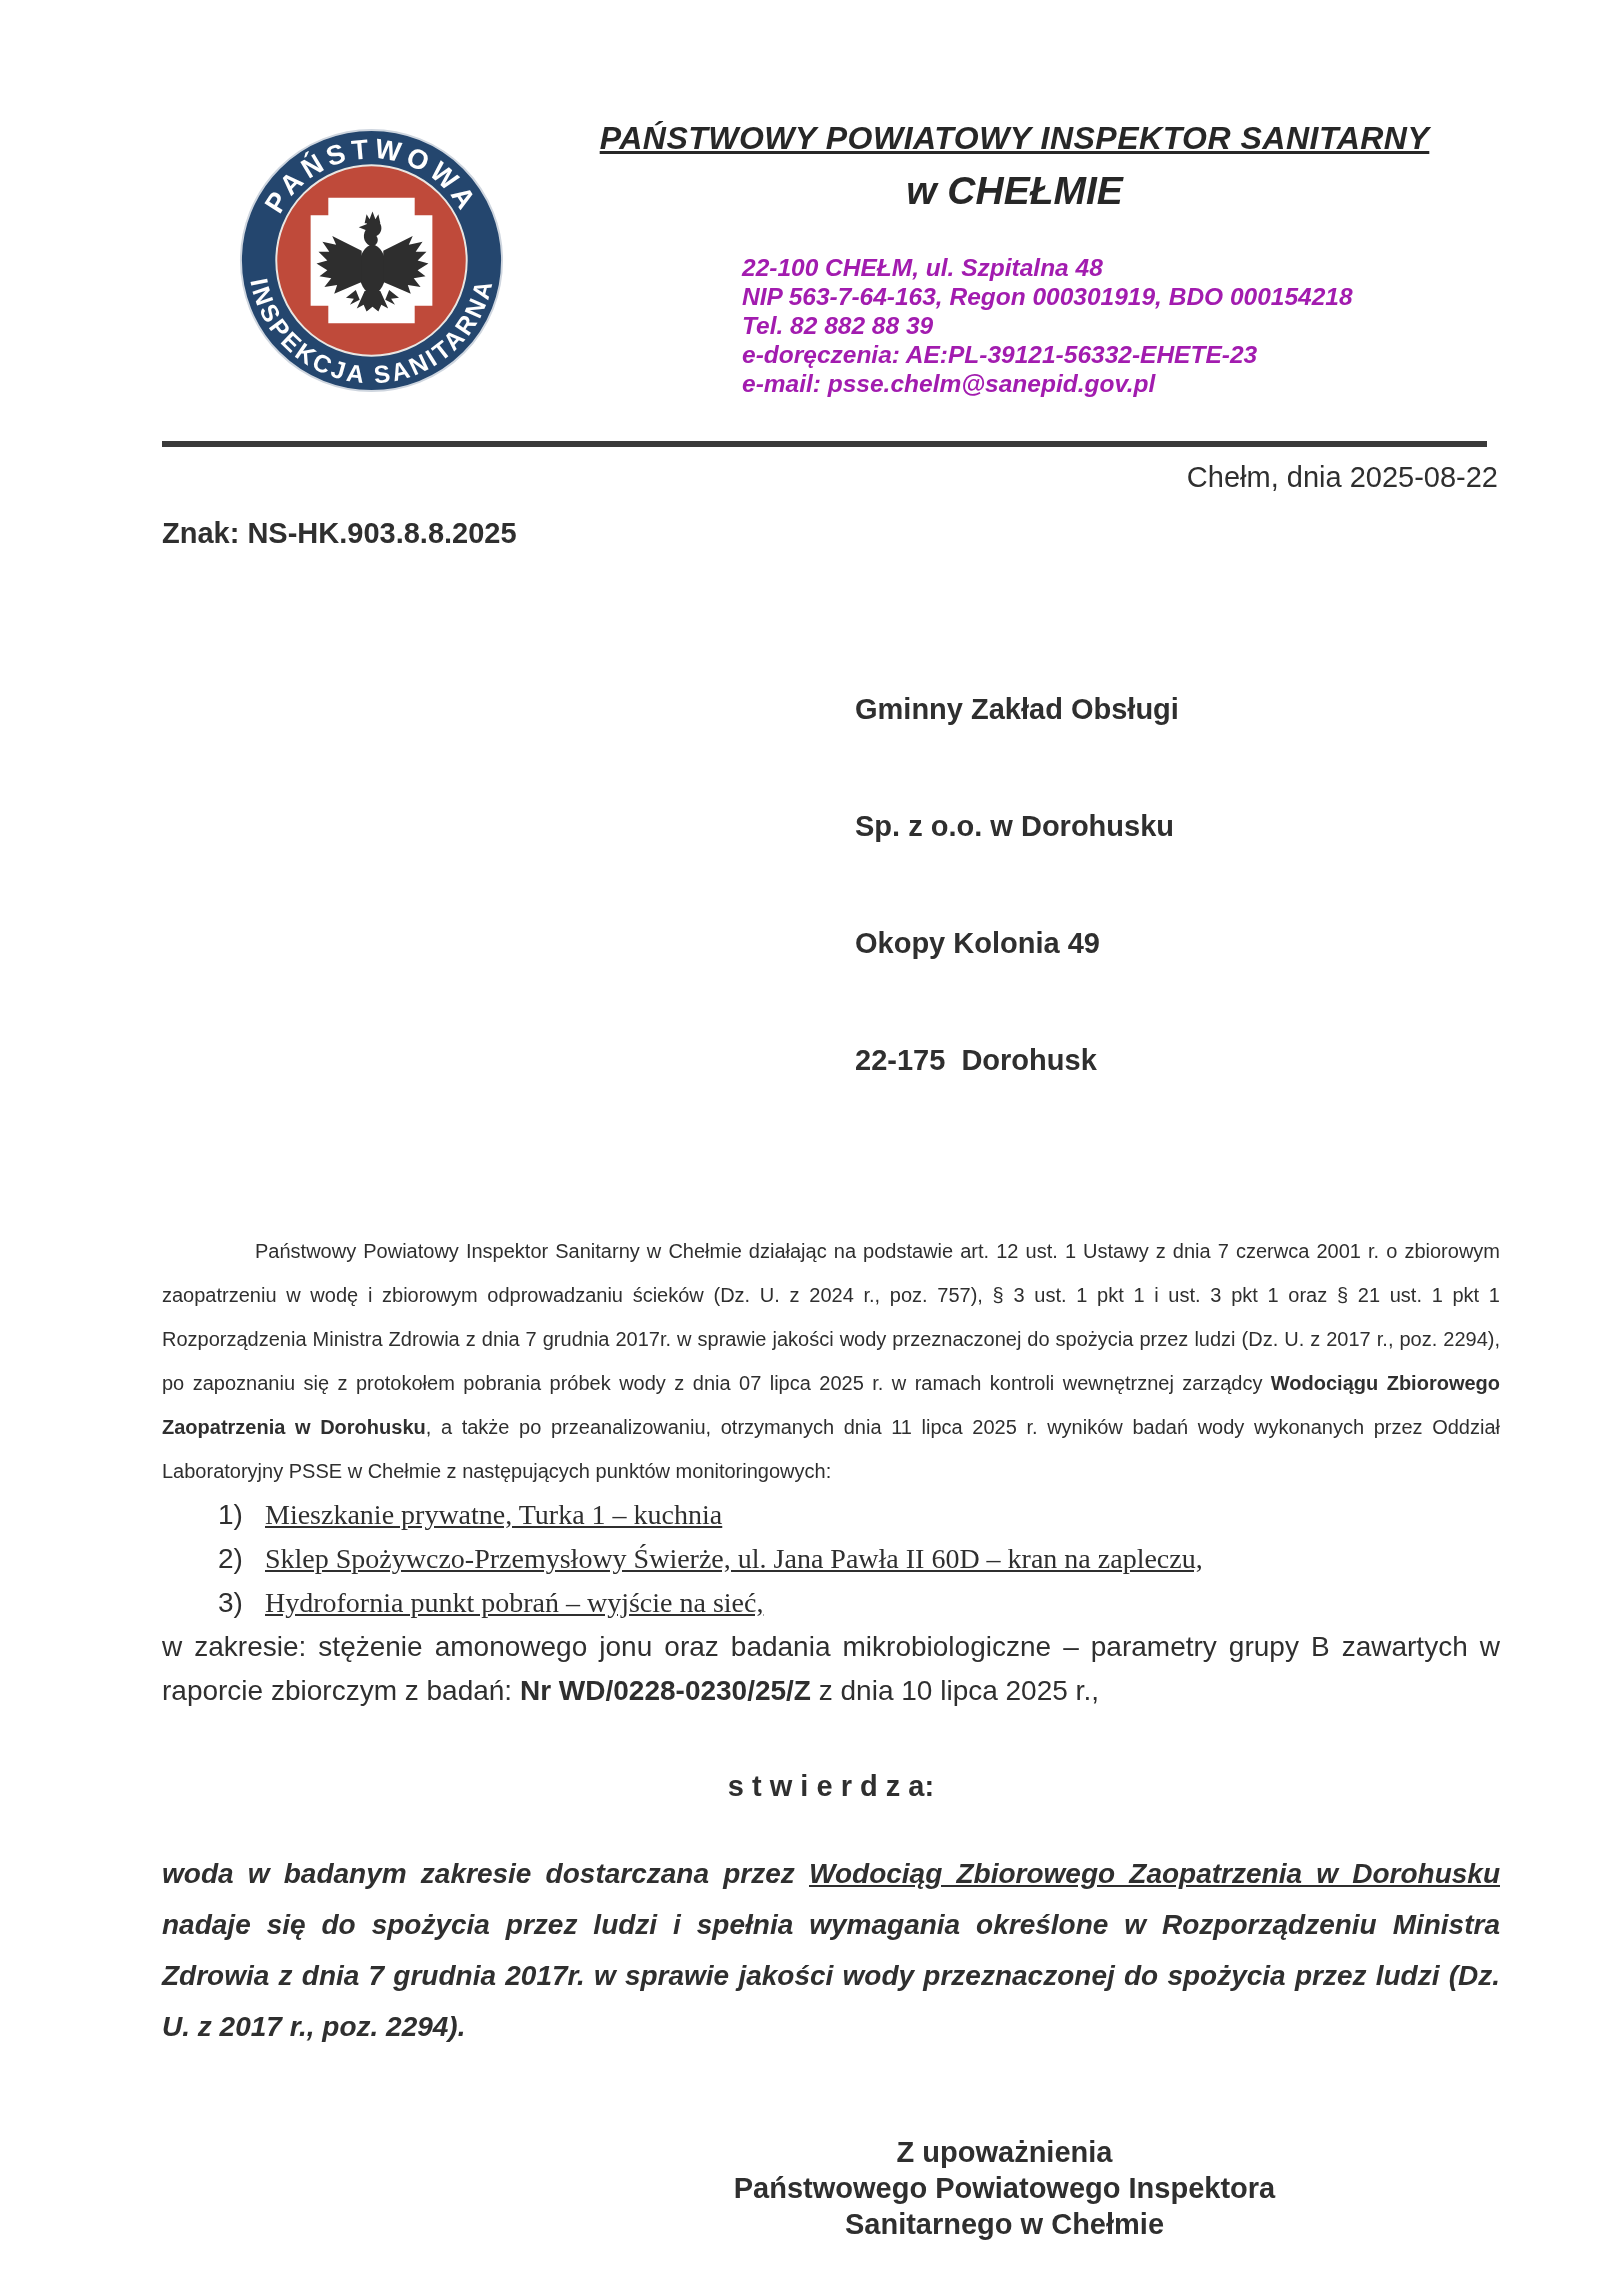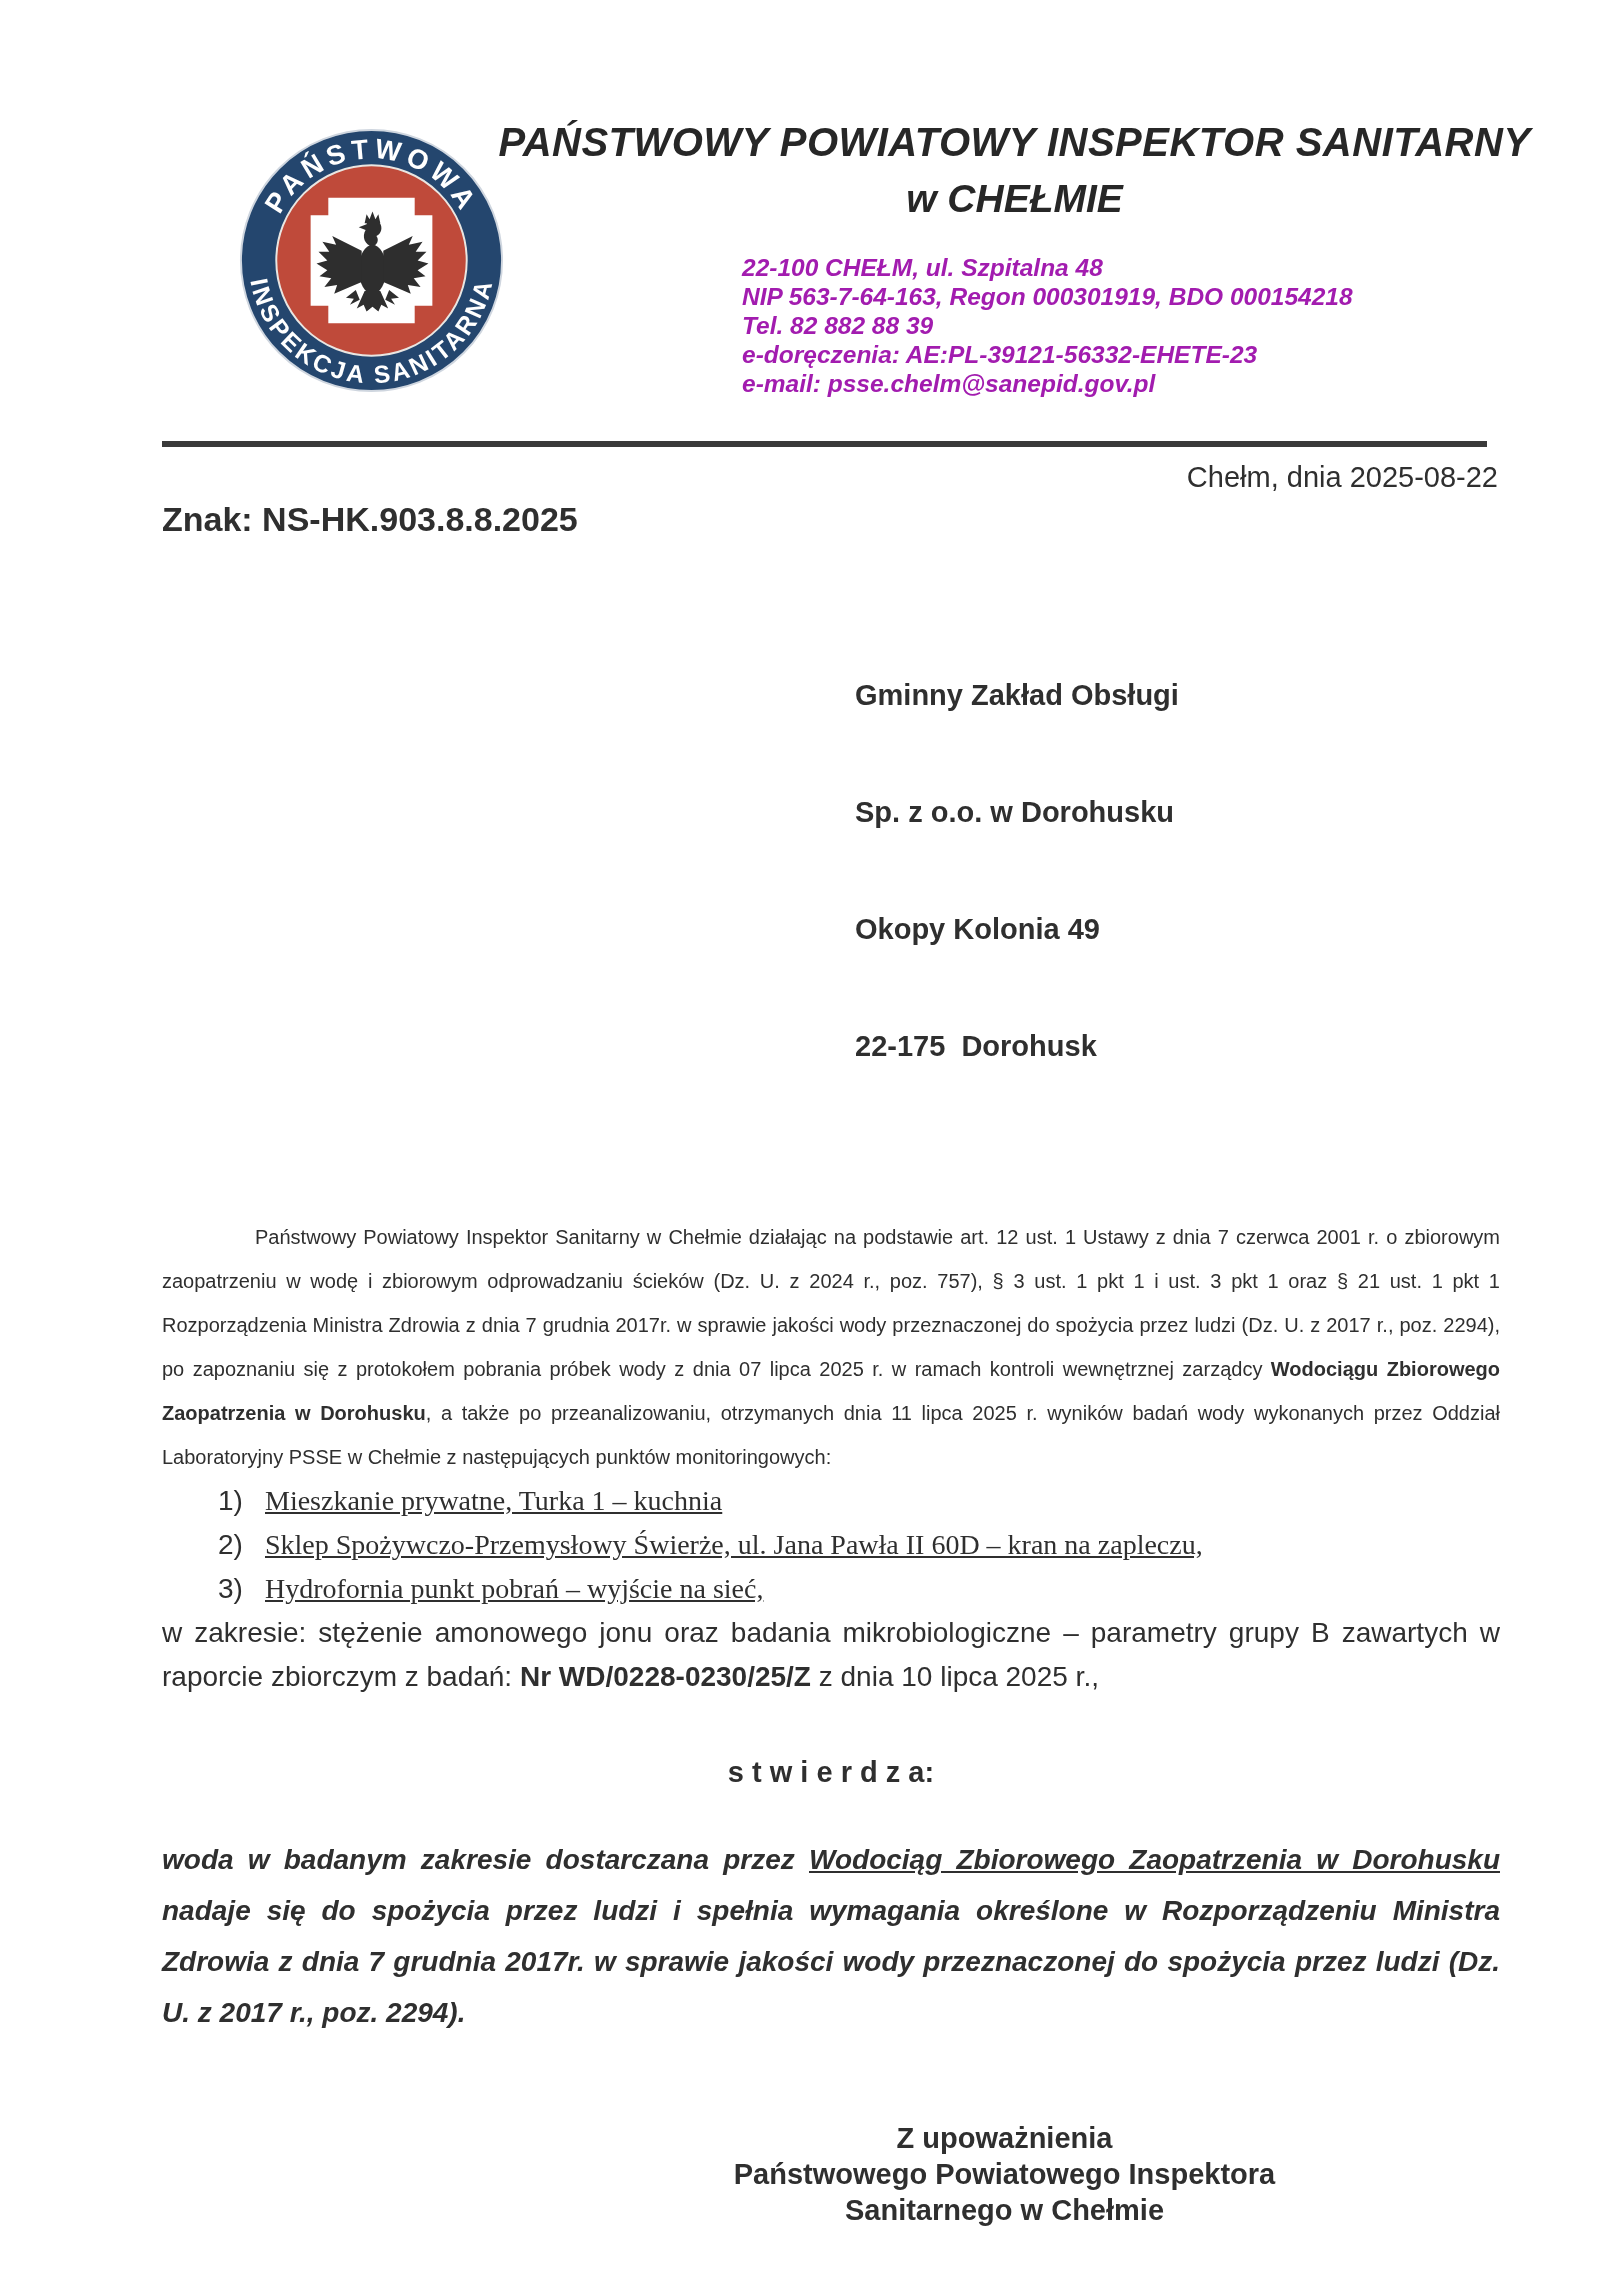--- a/index.html
+++ b/index.html
@@ -13,32 +13,32 @@
     font-family:"Liberation Sans", sans-serif;
     color:#2f2f2f;
     overflow:hidden;
   }
   
   .logo-wrap { position:absolute; left:238px; top:125px; width:267px; height:271px; }
   .org-title {
     position:absolute; left:495px; top:120px; width:1039px;
     text-align:center; font-weight:bold; font-style:italic; color:#272727;
   }
-  .org-title .line1 { font-size:40px; letter-spacing:0.5px; }
+  .org-title .line1 { font-size:32px; letter-spacing:0.5px;text-decoration:underline; }
   .org-title .line2 { font-size:39px; margin-top:12px; }
   .contact-block {
     position:absolute; left:742px; top:253px;
     font-weight:bold; font-style:italic; font-size:24.5px; line-height:29px; color:#a21caf;
   }
   .rule { position:absolute; left:162px; top:441px; width:1325px; height:5.9px; background:#3a3a3a; }
 
   
   .content { position:absolute; left:162px; top:459px; width:1338px; }
   .date-line { text-align:right; font-size:29px; line-height:36px; padding-right:2px; }
-  .reference { margin-top:6px; font-weight:bold; font-size:34px; line-height:36px; }
+  .reference { margin-top:20px; font-weight:bold; font-size:29px; line-height:36px; }
   .recipient { margin-top:61px; margin-left:693px; font-weight:bold; font-size:29px; line-height:39px; white-space:pre-wrap; }
 
   .intro {
     margin-top:71px;
     font-size:20px; line-height:44px;
     text-align:justify; text-indent:93px;
   }
   .intro b, .scope b { font-weight:bold; }
   .monitoring { margin-left:56px; font-size:28px; line-height:44px; }
   .monitoring .num { display:inline-block; width:47px; }

